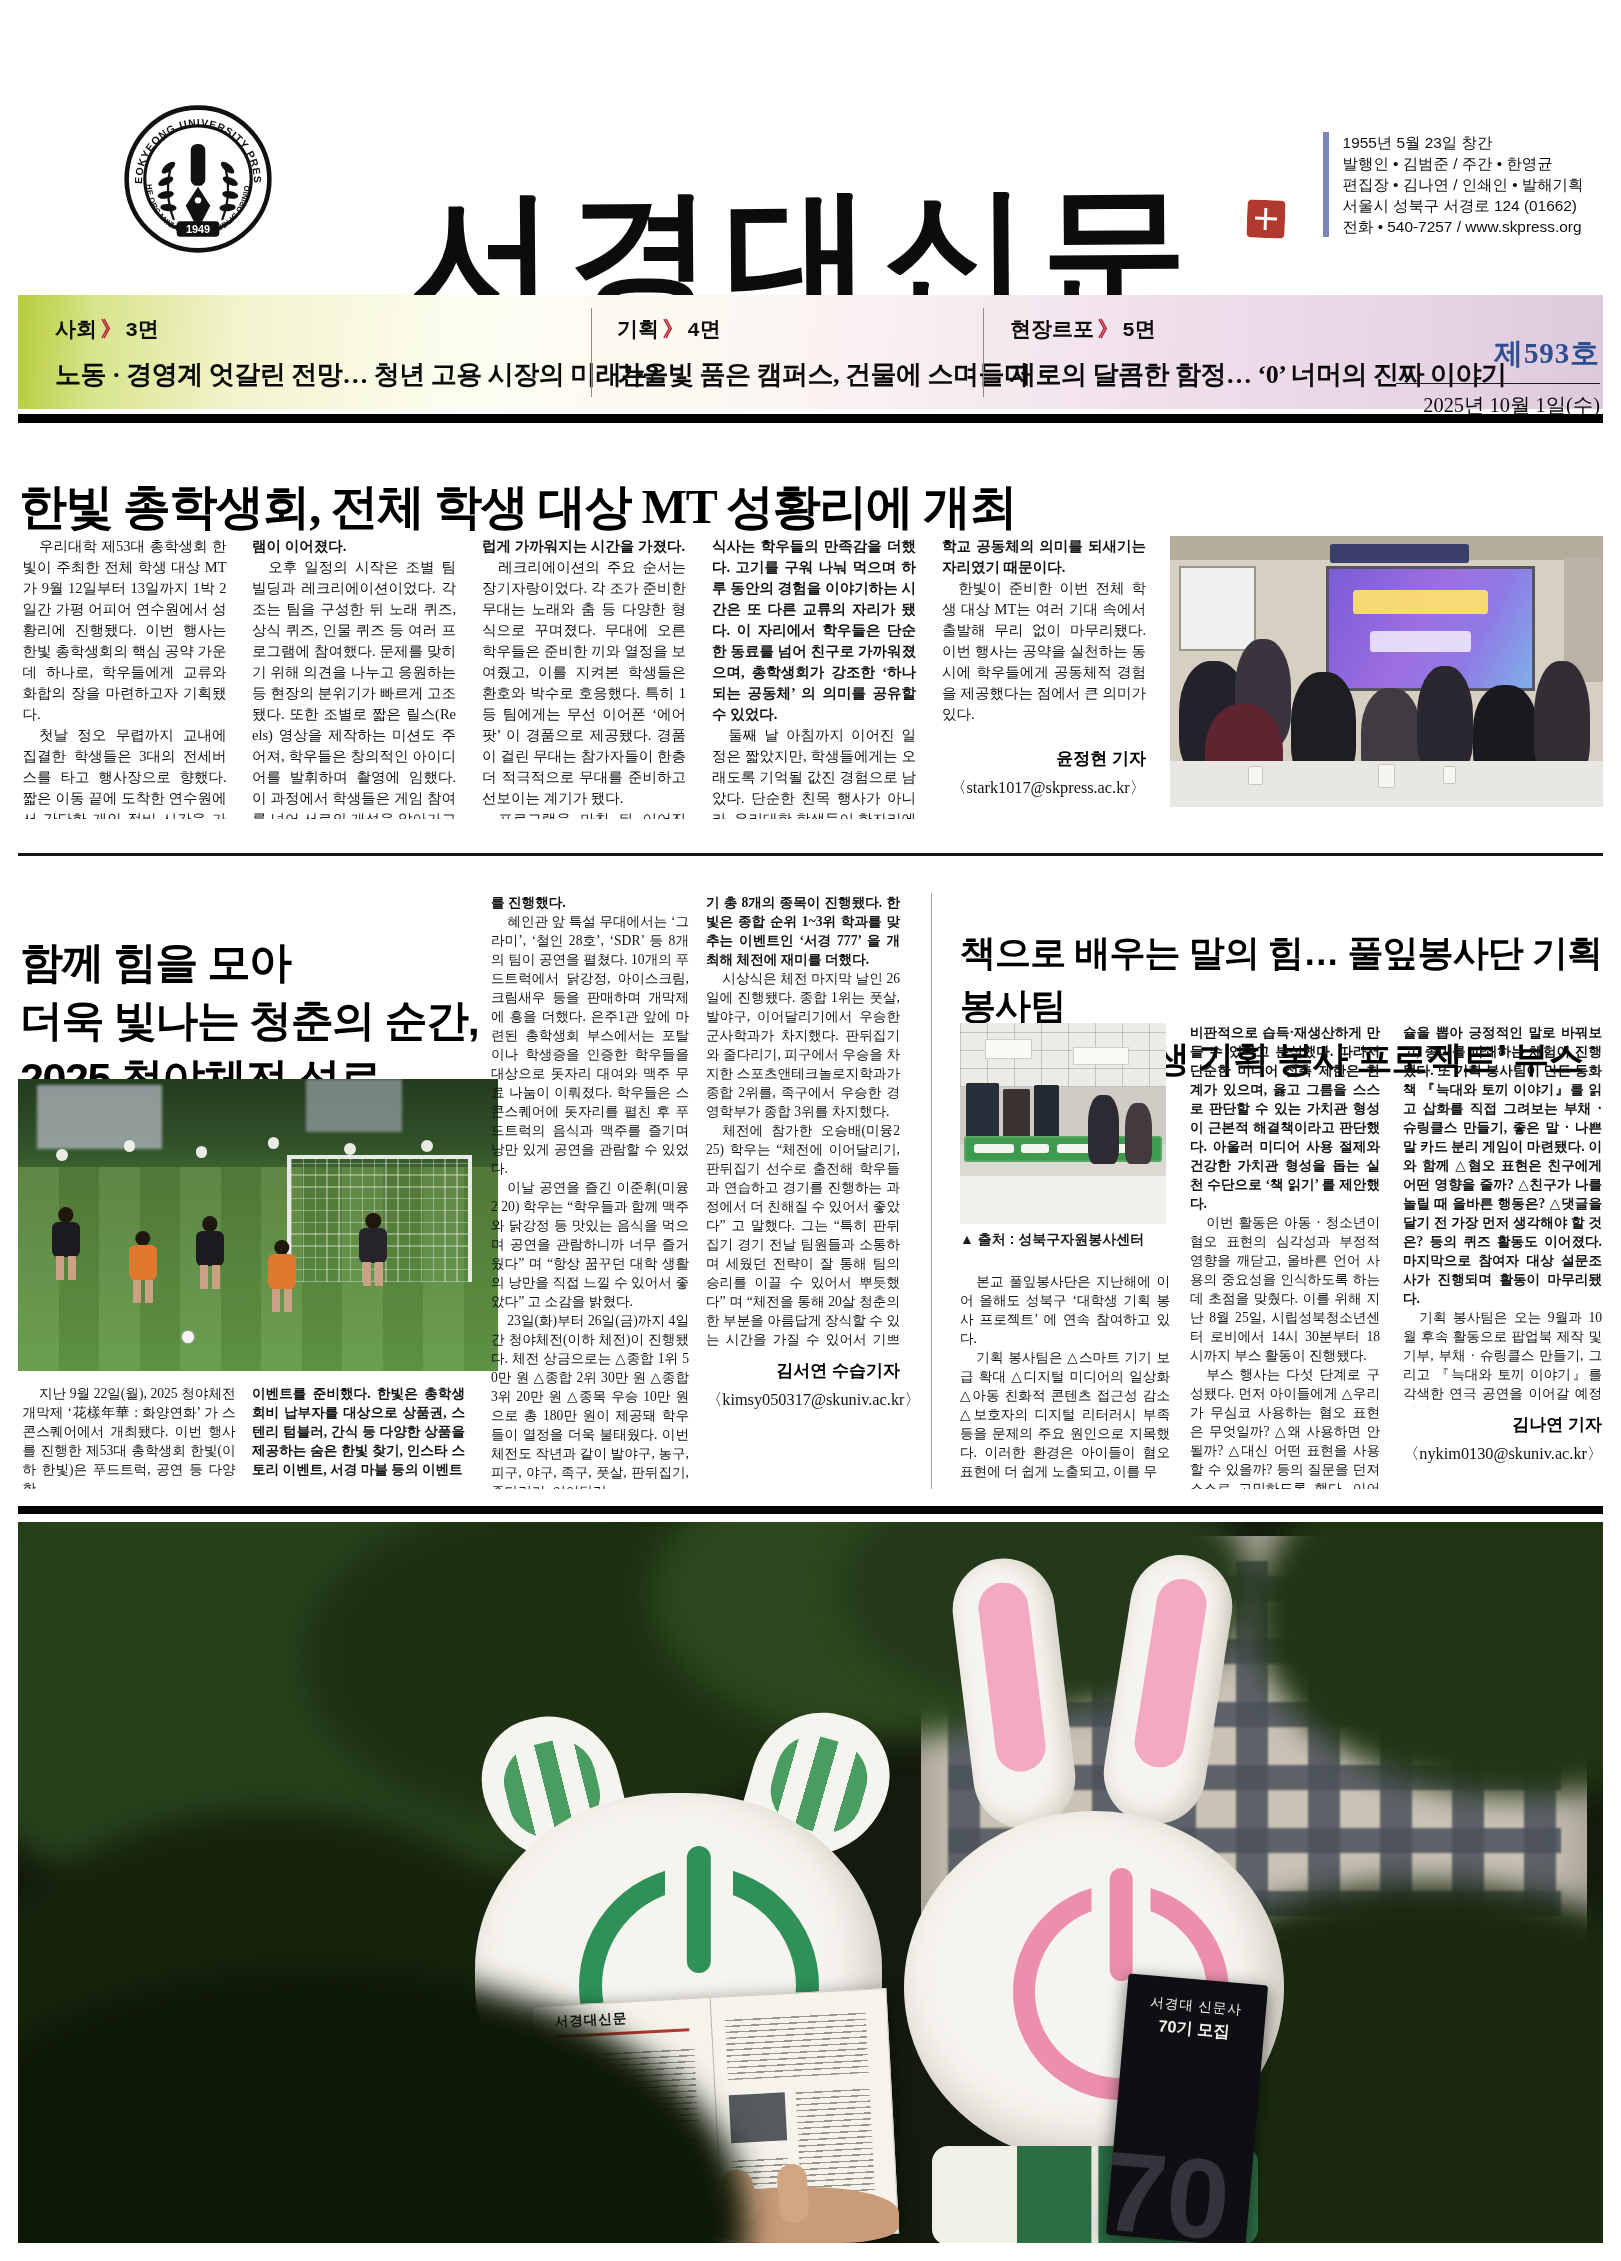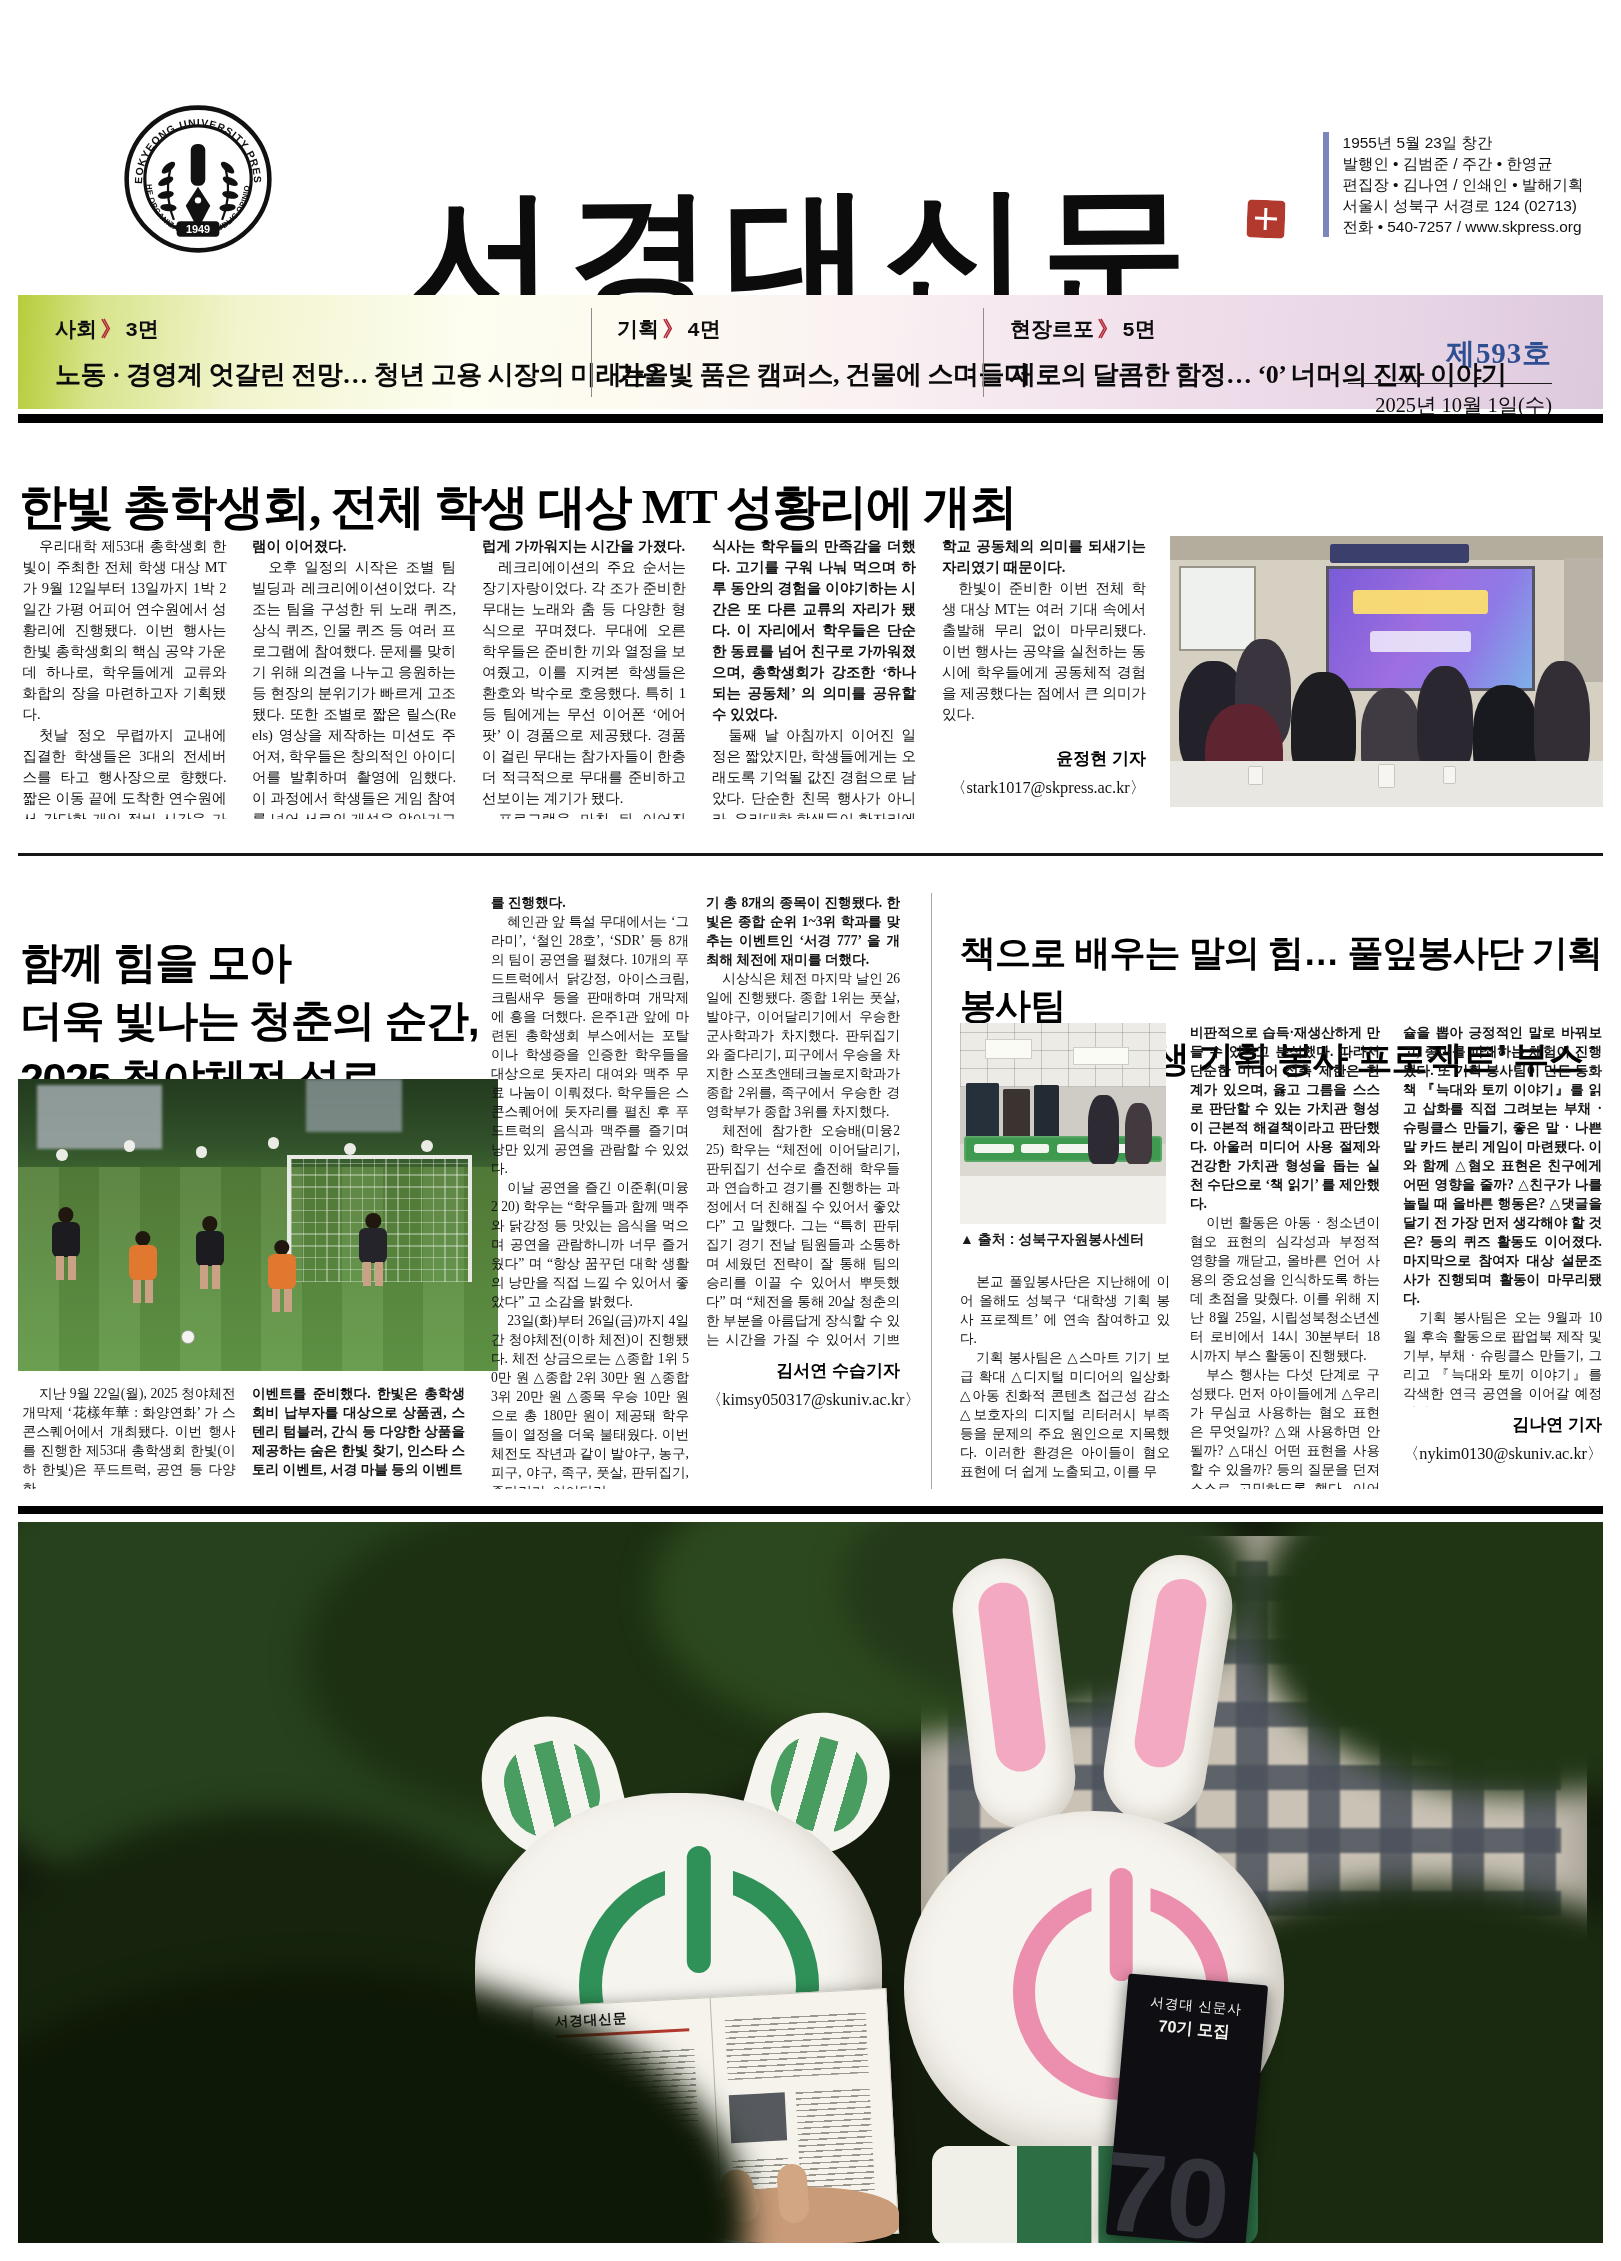--- a/index.html
+++ b/index.html
@@ -23,21 +23,21 @@
   .teaser-bar{position:absolute;left:18px;top:295px;width:1585px;height:114px;
      background:linear-gradient(94deg,#b7cc3a 0%,#d8e48c 5%,#f2f4cd 14%,#fdfdf0 28%,
                 #fdfaf1 40%,#f9f0f2 55%,#f0dfeb 72%,#e7d4e5 88%,#ddc9dc 100%);}
   .teaser{position:absolute;top:20px;}
   .t1{left:37px;} .t2{left:599px;} .t3{left:992px;}
   .teaser-head{font-family:Liberation Mono, monospace;font-size:21px;font-weight:800;color:#0d0d0d;}
   .teaser-head .arrow{color:#b3293a;padding:0 3.6px;font-weight:700;}
   .teaser-title{margin-top:13.6px;font-size:26px;font-weight:600;letter-spacing:-0.5px;color:#0a0a0a;}
   .vdiv{position:absolute;top:12.7px;width:0.9px;height:89px;background:#8d8d8d;}
   .vd1{left:573px;} .vd2{left:965px;}
-  .issue{position:absolute;left:1330px;top:39px;width:204px;text-align:right;}
+  .issue{position:absolute;left:1378px;top:39px;width:204px;text-align:right;}
   .issue-no{font-size:29px;font-weight:700;color:#2e4e92;letter-spacing:0.9px;}
   .issue-line{border:none;border-top:1.8px solid #1c1c1c;margin:9px 0 7.2px;}
   .issue-date{font-size:20.4px;color:#0d0d0d;}
 
   .rule-thick{position:absolute;left:18px;top:414px;width:1585px;height:9px;background:#000;}
   .rule-mid{position:absolute;left:18px;top:853px;width:1585px;height:2.7px;background:#161616;}
   .rule-bottom{position:absolute;left:18px;top:1506px;width:1585px;height:8.1px;background:#000;}
 
   
   .main-headline{position:absolute;left:19px;top:435px;width:1538px;font-size:48px;font-weight:900;
@@ -211,21 +211,21 @@
       <text x="165" y="284" text-anchor="middle" font-family="Liberation Sans, sans-serif" font-size="24" font-weight="700" fill="#fff">1949</text>
     </svg>
 
     <h1 class="masthead-title">서경대신문</h1>
     <div class="red-seal"></div>
 
     <div class="pubinfo">
       <div>1955년 5월 23일 창간</div>
       <div>발행인 • 김범준  /  주간 • 한영균</div>
       <div>편집장 • 김나연  /  인쇄인 • 발해기획</div>
-      <div>서울시 성북구 서경로 124 (02713)</div>
+      <div>서울시 성북구 서경로 124 (01662)</div>
       <div>전화 • 540-7257  /  www.skpress.org</div>
     </div>
   </header>
 
   <nav class="teaser-bar">
     <div class="teaser t1">
       <div class="teaser-head">
         <span>사회</span><span class="arrow">》</span><span>3면</span>
       </div>
       <div class="teaser-title">노동 · 경영계 엇갈린 전망… 청년 고용 시장의 미래는?</div>

